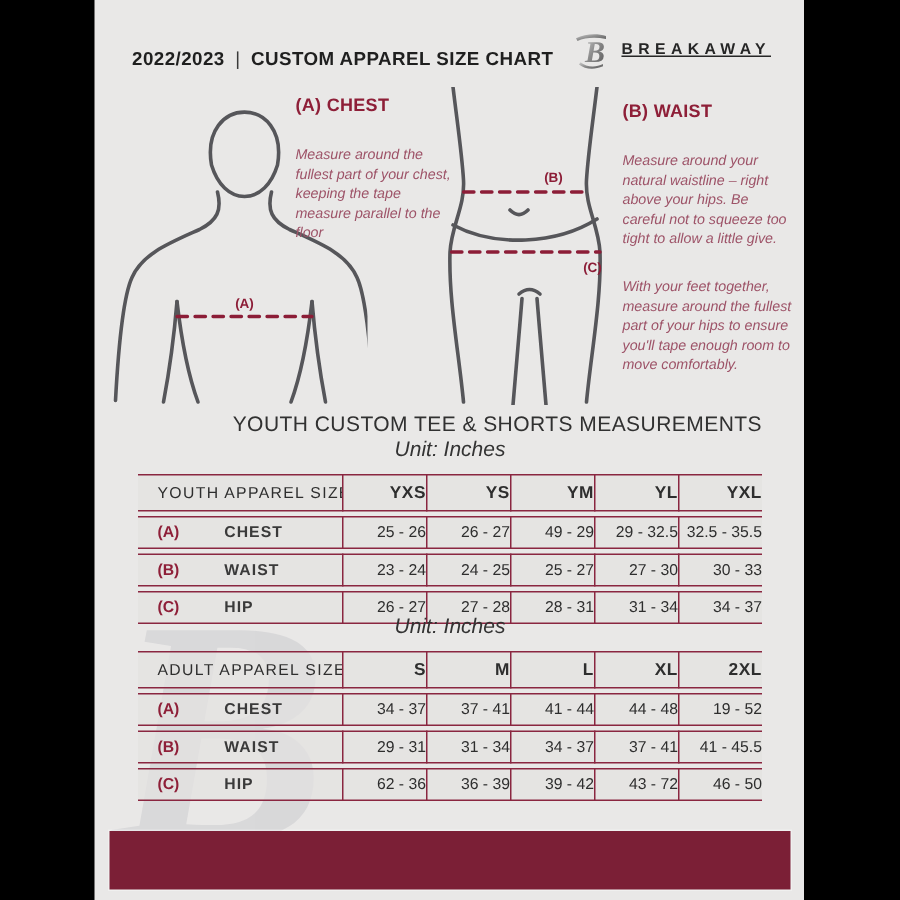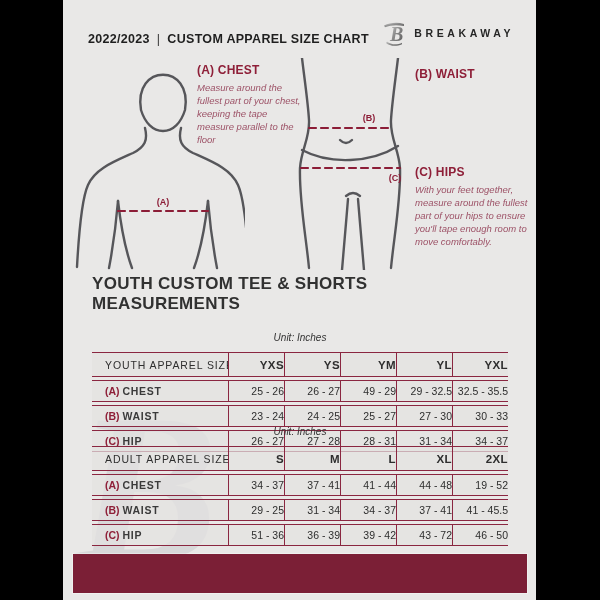--- a/index.html
+++ b/index.html
@@ -15,53 +15,53 @@
   }
 
   
   .header {
     position:absolute; top:16px; left:25px; right:22px; height:30px;
     display:flex; align-items:flex-end; justify-content:space-between; z-index:3;
   }
   .hdr-title { font-weight:bold; font-size:12.5px; color:#1f1f1f; letter-spacing:0.3px; white-space:nowrap; }
   .hdr-title .pipe { margin:0 7px; font-weight:normal; color:#3a3a3a; }
   .brand { display:flex; align-items:center; gap:7px; }
-  .brand-name { font-weight:bold; font-size:10.5px; color:#262626; letter-spacing:3.6px; white-space:nowrap; }
+  .brand-name { font-weight:bold; font-size:10.5px; color:#262626; letter-spacing:3.6px; white-space:nowrap;text-decoration:underline; }
 
   
   .guide { position:absolute; top:55px; left:0; width:473px; height:216px; z-index:2; }
   .fig { position:absolute; }
   .fig path, .fig line { fill:none; stroke:#56565a; stroke-width:2.4; stroke-linecap:round; }
   .fig .dash { stroke:#8c1d37; stroke-width:2.2; stroke-dasharray:7 5; }
   .fig text { font-family:"Liberation Sans", sans-serif; font-size:9px; font-weight:bold; fill:#8c1d37; }
 
   .g-text { position:absolute; }
   .g-title { font-size:12px; font-weight:bold; color:#8e1f38; letter-spacing:0.2px; }
-  .g-body { margin-top:4px; font-size:9.5px; font-style:italic; color:#9d5267; line-height:1.38; }
+  .g-body { margin-top:20px; font-size:9.5px; font-style:italic; color:#9d5267; line-height:1.38; }
 
   
   .sect { position:absolute; left:29px; width:416px; z-index:1; }
-  .sect-title { text-align:left; font-size:17px; font-weight:bold; color:#313131; letter-spacing:0.3px; }
-  .sect-unit  { text-align:center; font-size:10px; font-style:italic; color:#333; margin-top:18px; }
+  .sect-title { text-align:right; font-size:14px; font-weight:normal; color:#313131; letter-spacing:0.3px; }
+  .sect-unit  { text-align:center; font-size:14px; font-style:italic; color:#333; margin-top:1px; }
   table.size-table {
     width:416px; table-layout:fixed; margin-top:6px;
     border-collapse:separate; border-spacing:0 3px;
   }
   .size-table th, .size-table td {
     background:rgba(227,226,225,0.72);
     border-top:1px solid #8a2640; border-bottom:1px solid #8a2640;
     padding:0; height:20px; color:#2e2e2e; font-size:10.5px;
     text-align:right; overflow:hidden; white-space:nowrap;
   }
   .size-table th { height:23px; font-weight:bold; font-size:11.5px; letter-spacing:0.4px; }
   .size-table th.c0 { font-weight:normal; font-size:10.5px; letter-spacing:0.9px; }
   .size-table .c0 { text-align:left; padding-left:13px; }
   .size-table th:not(.c0), .size-table td:not(.c0) { border-left:1px solid #8a2640; }
   .size-table .key { color:#8e1f38; font-weight:bold; }
-  .size-table .lbl { letter-spacing:0.7px; font-weight:bold; color:#3a3a3a; }
+  .size-table .lbl { letter-spacing:0.7px; font-weight:bold; color:#3a3a3a;margin-left:27px; }
 
   
   .watermark {
     position:absolute; left:12px; top:398px; z-index:0;
     font-family:"Liberation Serif", serif; font-weight:bold; font-style:italic;
     font-size:215px; line-height:0.85; color:#c9c9cd; opacity:0.5;
     user-select:none;
   }
   .footer-bar {
     position:absolute; left:10px; top:554px; width:454px; height:39px;
@@ -124,24 +124,24 @@
       <text x="110" y="123" text-anchor="middle">(C)</text>
     </svg>
 
     <div class="g-text" style="left:134px; top:8px; width:104px;">
       <div class="g-title">(A) CHEST</div>
       <div class="g-body">Measure around the fullest part of your chest, keeping the tape measure parallel to the floor</div>
     </div>
 
     <div class="g-text" style="left:352px; top:12px; width:110px;">
       <div class="g-title">(B) WAIST</div>
+      <div class="g-body">Measure around your natural waistline – right above your hips. Be careful not to squeeze too tight to allow a little give.</div>
     </div>
 
     <div class="g-text" style="left:352px; top:110px; width:114px;">
-      <div class="g-title">(C) HIPS</div>
       <div class="g-body">With your feet together, measure around the fullest part of your hips to ensure you'll tape enough room to move comfortably.</div>
     </div>
   </div>
 
   <div class="sect" style="top:274px;">
     <div class="sect-title">YOUTH CUSTOM TEE &amp; SHORTS MEASUREMENTS</div>
     <div class="sect-unit">Unit: Inches</div>
     <table class="size-table">
       <colgroup>
           <col style="width:136px">
@@ -211,29 +211,29 @@
       <tr>
         <td class="c0"><span class="key">(A)</span> <span class="lbl">CHEST</span></td>
         <td>34 - 37</td>
         <td>37 - 41</td>
         <td>41 - 44</td>
         <td>44 - 48</td>
         <td>19 - 52</td>
       </tr>
       <tr>
         <td class="c0"><span class="key">(B)</span> <span class="lbl">WAIST</span></td>
-        <td>29 - 25</td>
+        <td>29 - 31</td>
         <td>31 - 34</td>
         <td>34 - 37</td>
         <td>37 - 41</td>
         <td>41 - 45.5</td>
       </tr>
       <tr>
         <td class="c0"><span class="key">(C)</span> <span class="lbl">HIP</span></td>
-        <td>51 - 36</td>
+        <td>62 - 36</td>
         <td>36 - 39</td>
         <td>39 - 42</td>
         <td>43 - 72</td>
         <td>46 - 50</td>
       </tr>
     </tbody>
       </table>
   </div>
 
   <div class="footer-bar"></div>

